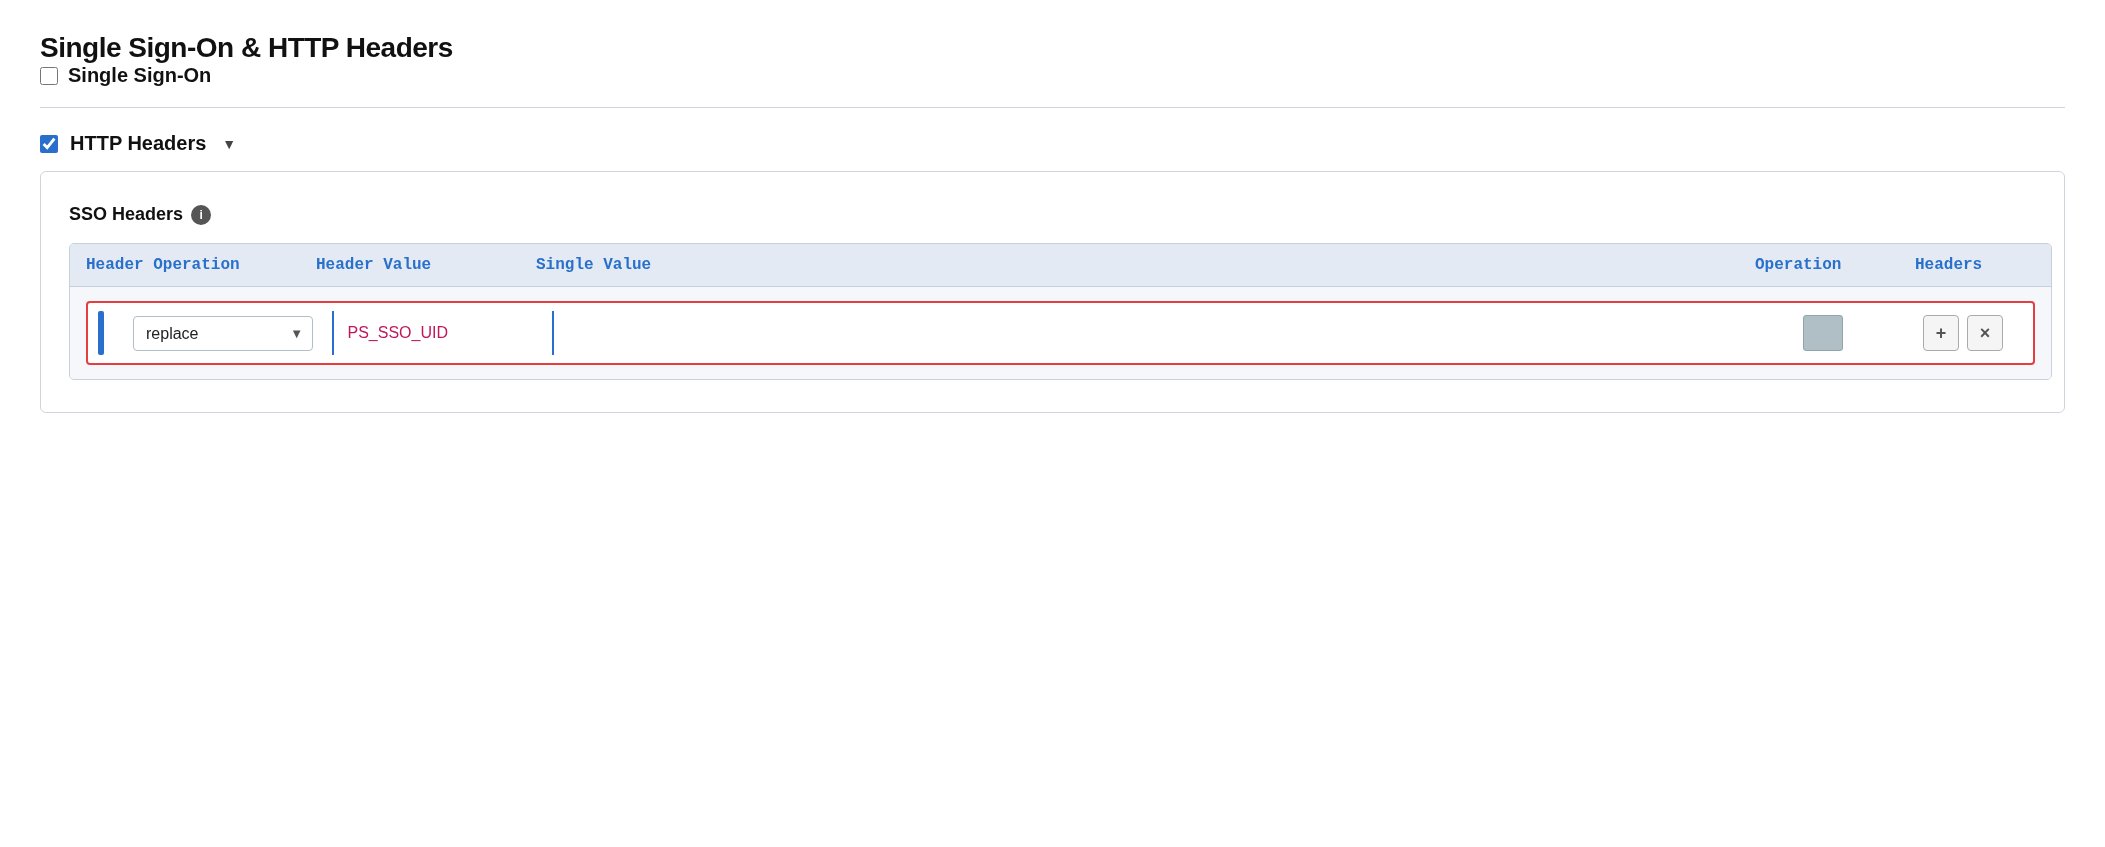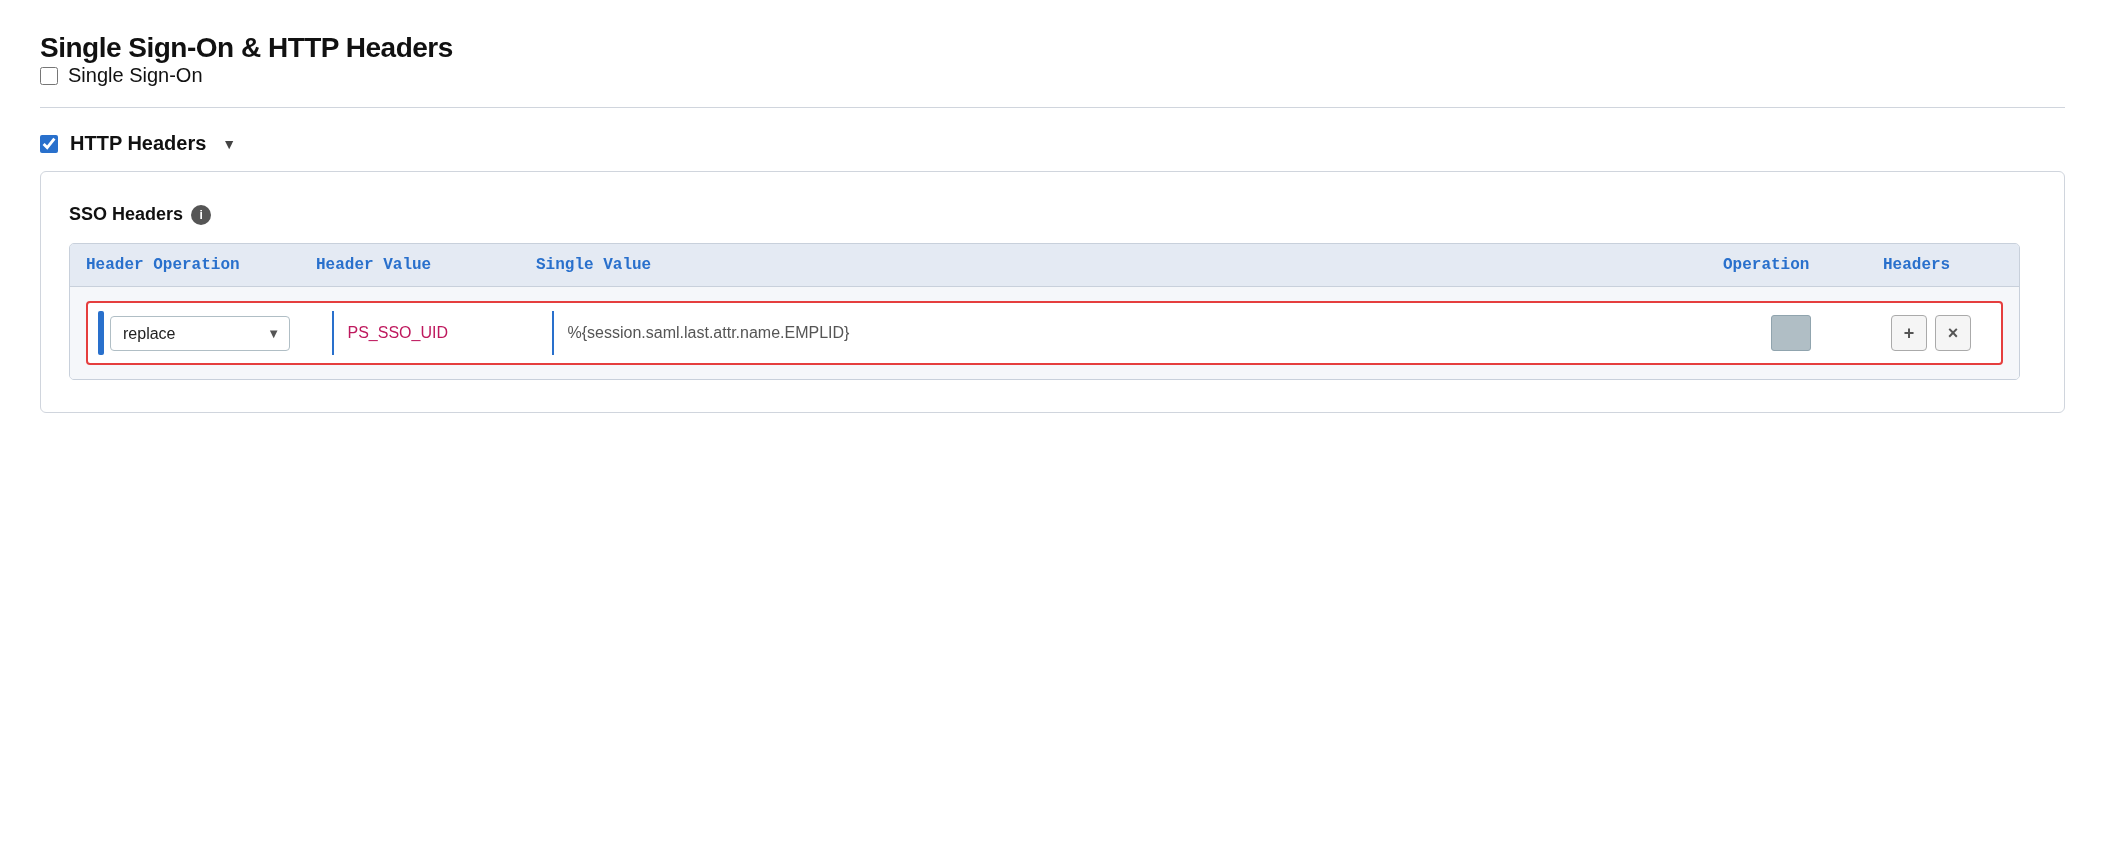--- a/index.html
+++ b/index.html
@@ -33,21 +33,21 @@
 
     .sso-checkbox {
       width: 18px;
       height: 18px;
       cursor: pointer;
       accent-color: #2970cc;
     }
 
     .sso-label {
       font-size: 20px;
-      font-weight: 400;
+      font-weight: 700;
       color: #111111;
     }
 
     .divider {
       border: none;
       border-top: 1.5px solid #d0d5dd;
       margin: 12px 0 24px 0;
     }
 
     .http-headers-section {
@@ -76,21 +76,21 @@
 
     .dropdown-arrow {
       font-size: 14px;
       color: #444;
       margin-left: 4px;
     }
 
     .http-headers-panel {
       border: 1.5px solid #d0d5dd;
       border-radius: 6px;
-      padding: 32px 44px 32px 28px;
+      padding: 32px 12px 32px 28px;
       background: #ffffff;
     }
 
     .sso-headers-title-row {
       display: flex;
       align-items: center;
       gap: 8px;
       margin-bottom: 18px;
     }
 
@@ -176,20 +176,21 @@
       appearance: none;
       -webkit-appearance: none;
       background: #ffffff;
       border: 1.5px solid #b0bec5;
       border-radius: 4px;
       padding: 8px 32px 8px 12px;
       font-size: 16px;
       color: #222;
       cursor: pointer;
       width: 180px;
+      margin-left: 23px;
     }
 
     .select-chevron {
       position: absolute;
       right: 10px;
       pointer-events: none;
       font-size: 13px;
       color: #555;
     }
 
@@ -310,21 +311,20 @@
             </div>
           </div>
 
           <div class="row-cell">
             <div class="vertical-divider"></div>
             <input type="text" class="header-name-input" value="PS_SSO_UID" style="">
           </div>
 
           <div class="row-cell">
             <div class="vertical-divider"></div>
-            <input type="text" class="header-value-input" value="%{session.saml.last.attr.name.EMPLID}" style="">
           </div>
 
           <div class="row-cell delimiter-cell">
             <div class="delimiter-box"></div>
           </div>
 
           <div class="row-cell action-cell">
             <button class="action-btn">+</button>
             <button class="action-btn">×</button>
           </div>

